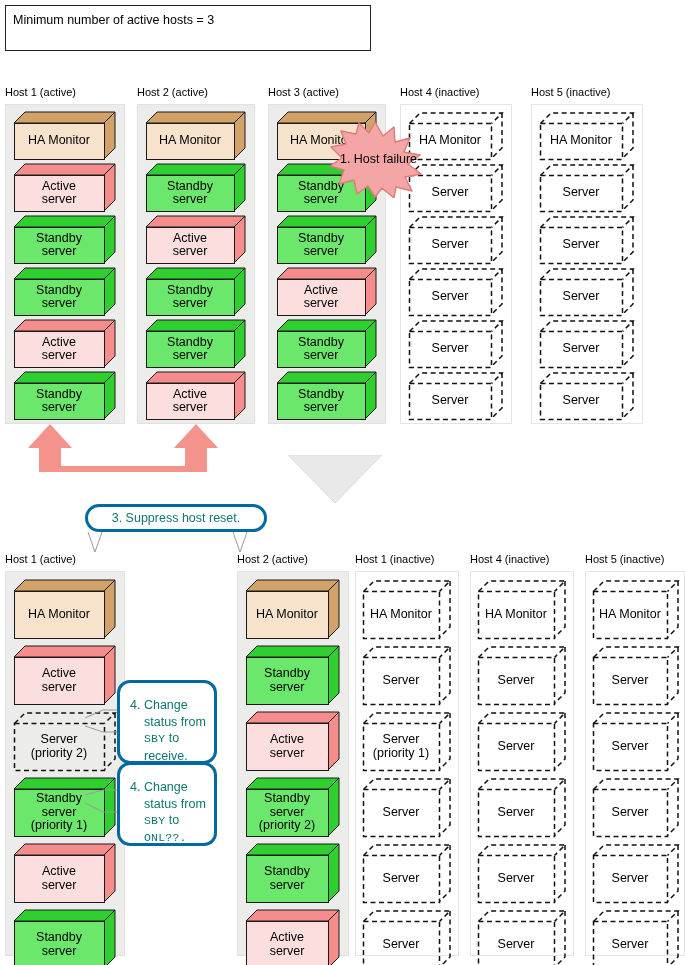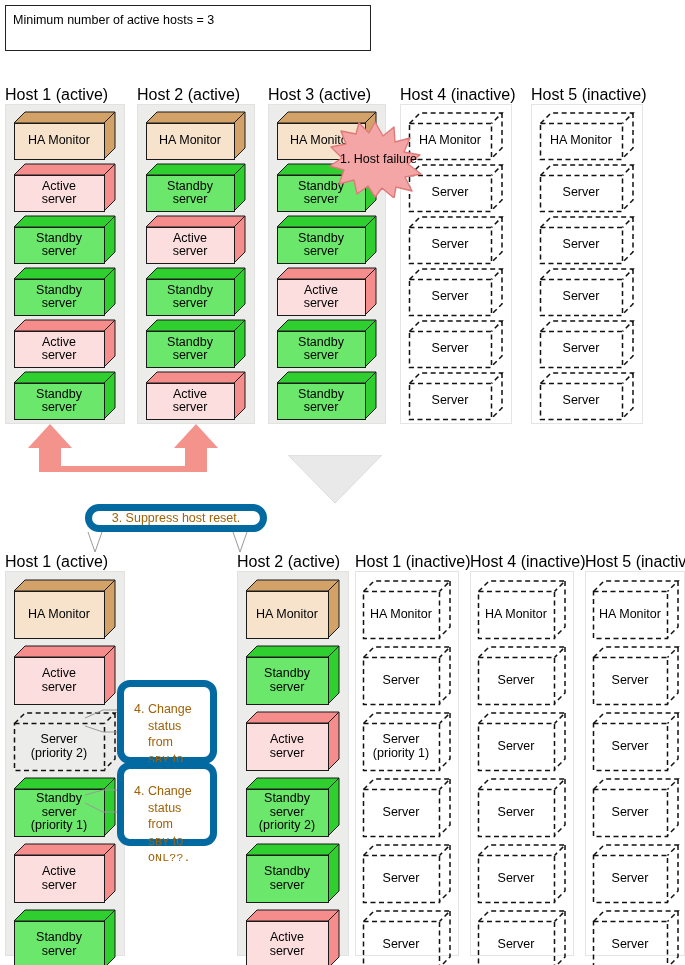--- a/index.html
+++ b/index.html
@@ -12,21 +12,21 @@
 
   
   #legend-box{
     left:5px;top:5px;width:366px;height:46px;
     border:1px solid #222;background:#fff;box-sizing:border-box;
     padding:5px 7px 0 7px;line-height:18px;font-size:12.5px;
   }
   #legend-box div{white-space:nowrap;}
 
   
-  .host-title{font-size:16px;white-space:nowrap;}
+  .host-title{font-size:11px;white-space:nowrap;}
   .host-col{box-sizing:border-box;}
   .host-col.active-host{background:#ececeb;border:1px solid #e2e2e2;}
   .host-col.inactive-host{background:#ffffff;border:1px solid #e4e4e4;}
 
   
   .box3d{position:absolute;}
   .box3d svg{position:absolute;left:0;top:0;overflow:visible;}
   .box3d .lbl{position:absolute;display:flex;align-items:center;
     justify-content:center;text-align:center;line-height:13.5px;
     font-size:12.5px;white-space:pre-line;}
@@ -43,22 +43,22 @@
     padding-left:6px;box-sizing:border-box;
   }
 
   
   #sync-arrow{left:28px;top:424px;width:190px;height:48px;}
   #down-triangle{left:288px;top:455px;width:94px;height:48px;}
 
   
   .callout{
     position:absolute;box-sizing:border-box;
-    border:7px solid #0369a1;border-radius:13px;background:#fff;
-    font-size:12.5px;line-height:16.5px;color:#a16207;
+    border:3px solid #0369a1;border-radius:13px;background:#fff;
+    font-size:12.5px;line-height:16.5px;color:#0f766e;
   }
   #suppress-callout{
     left:85px;top:504px;width:182px;height:28px;
     display:flex;align-items:center;justify-content:center;
     border-radius:14px;
   }
   .callout-tails{position:absolute;left:0;top:0;overflow:visible;}
   .callout-body{position:absolute;padding:14px 8px 0 10px;}
   .mono{font-family:"Liberation Mono", monospace;font-size:11.5px;letter-spacing:0.2px;}
   .ind{padding-left:14px;display:block;}

